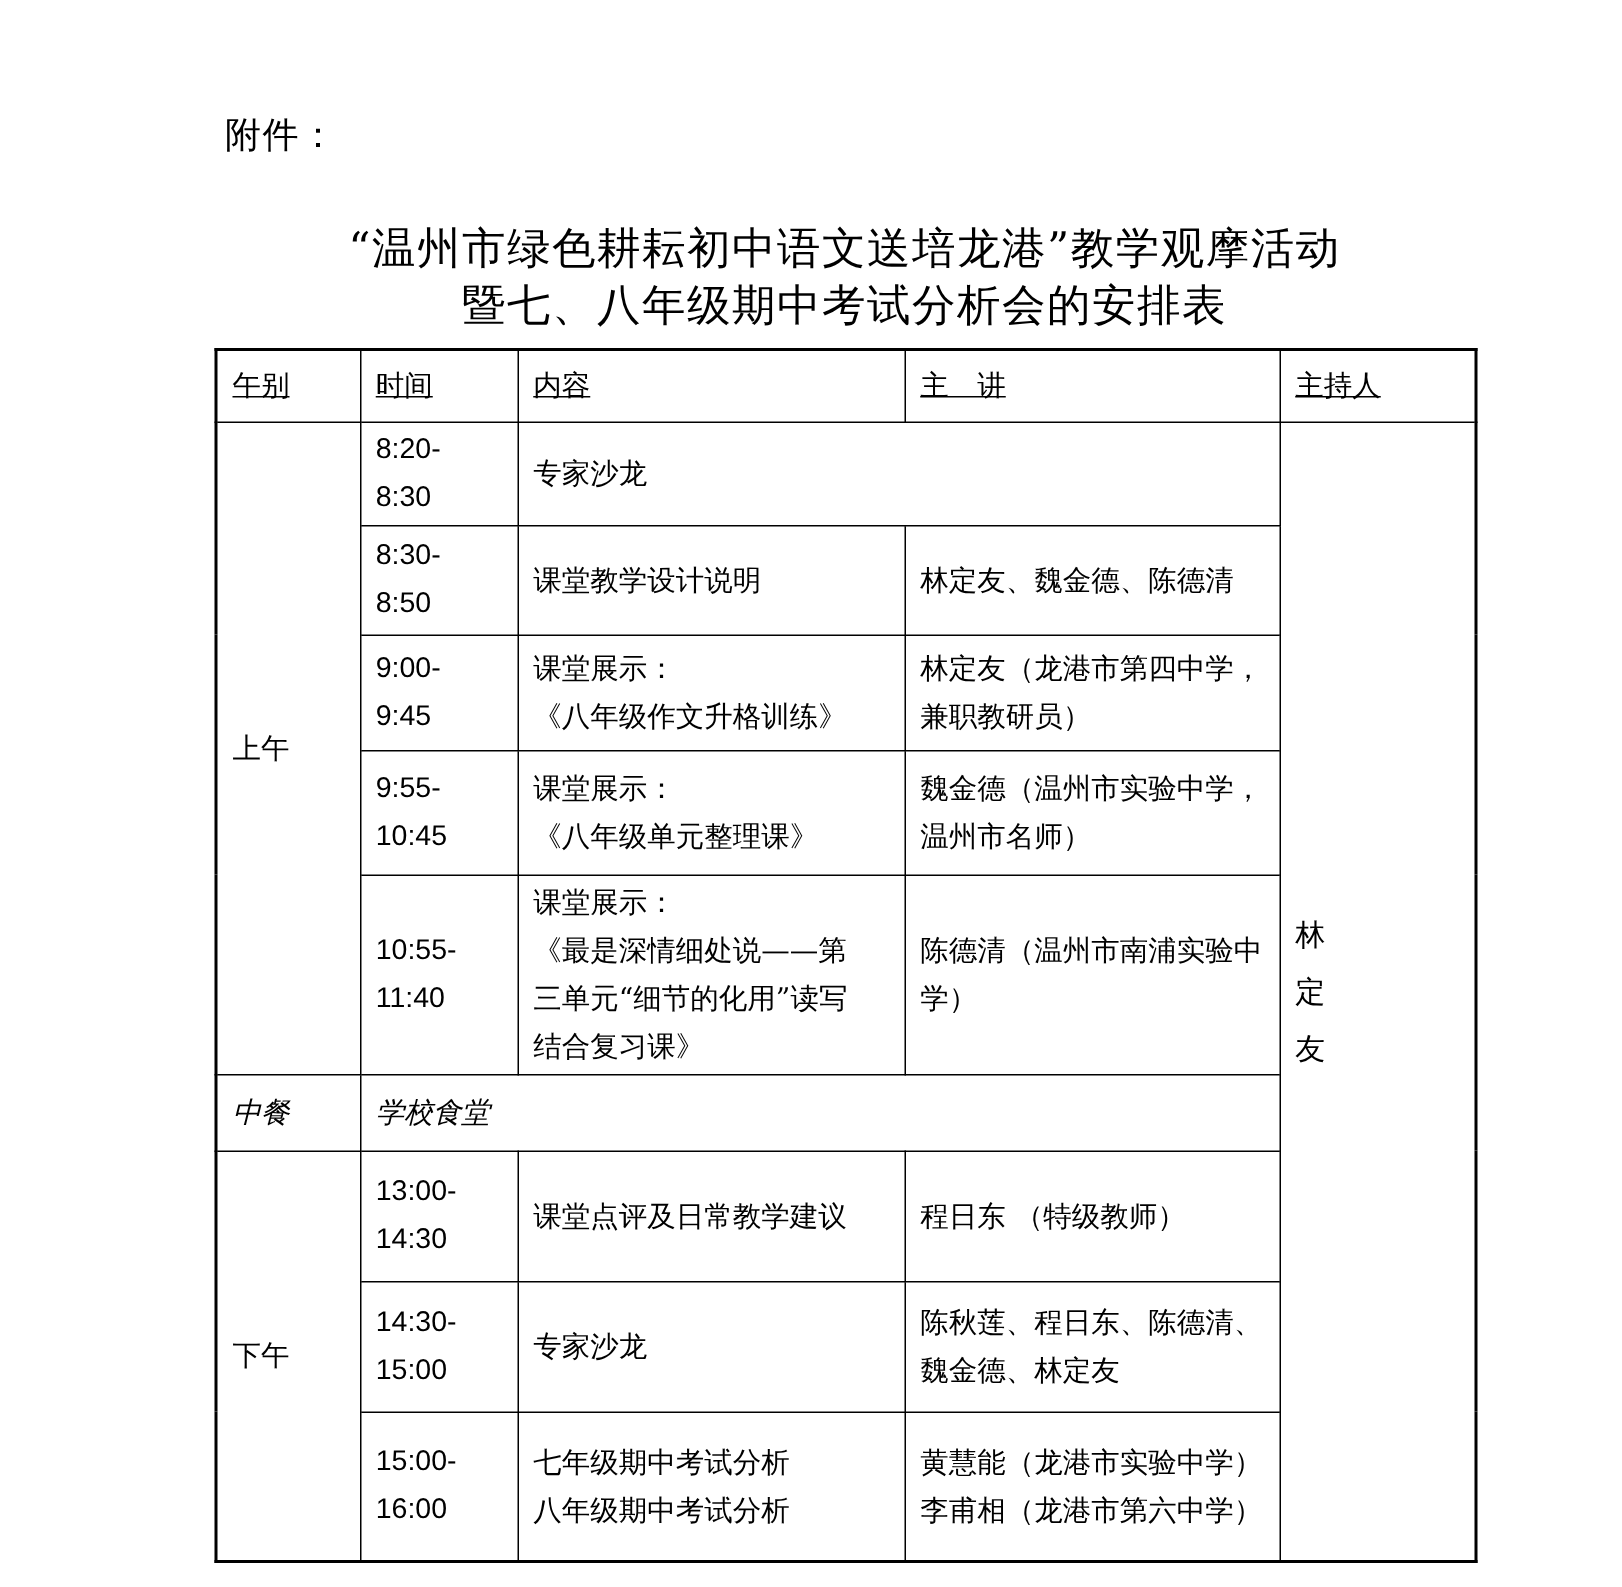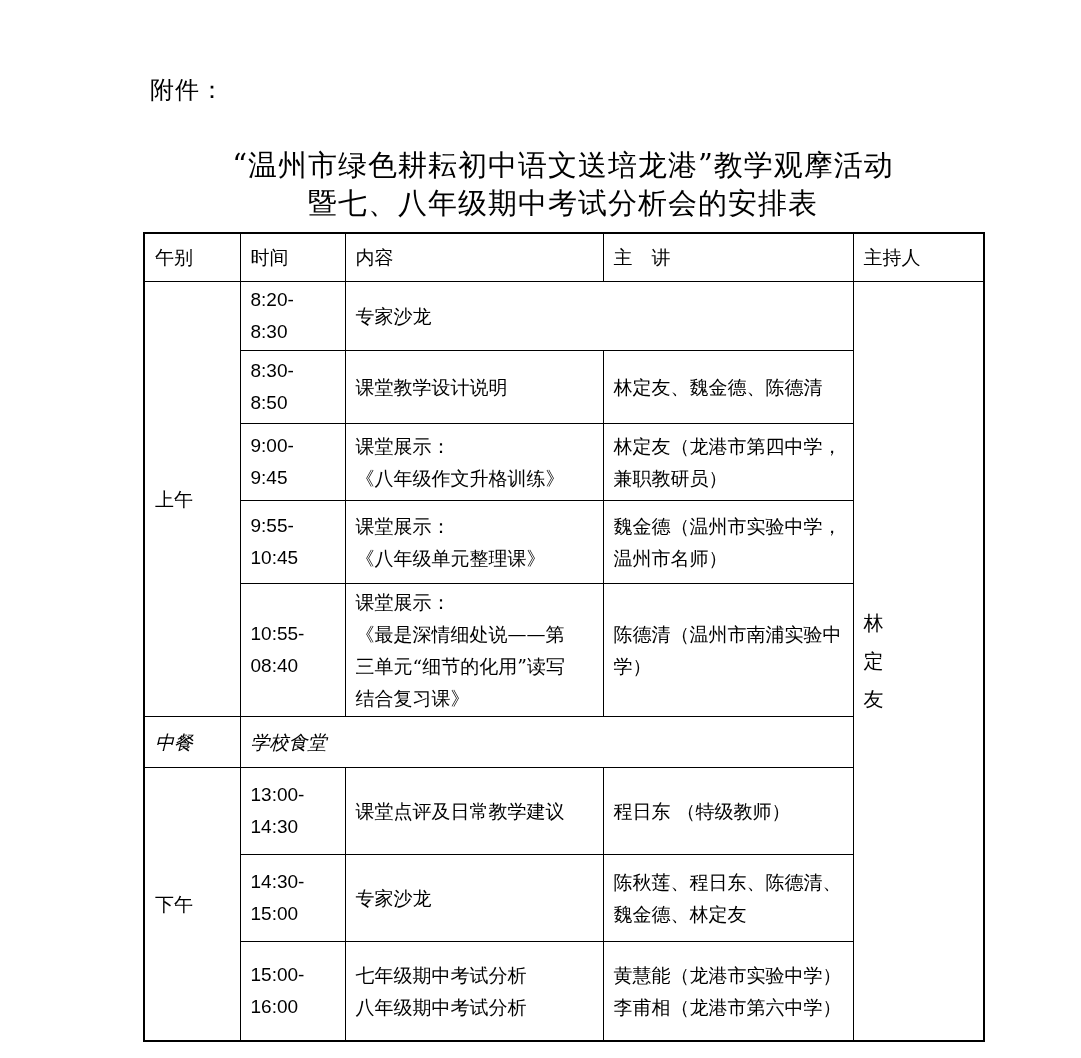--- a/index.html
+++ b/index.html
@@ -52,21 +52,21 @@
     white-space: pre-line;
     overflow: hidden;
   }
   td.time-col {
     font-family: Liberation Sans, sans-serif;
     font-size: 19px;
     line-height: 30px;
     letter-spacing: 0px;
   }
   tr.rh  td { line-height: 24px; }
-  tr.rh  { height: 48px; }
+  tr.rh  { height: 48px; text-decoration: underline; }
   tr.r1  { height: 57px; }
   tr.r2  { height: 73px; }
   tr.r3  { height: 77px; }
   tr.r4  { height: 83px; }
   tr.r5  { height: 120px; }
   tr.r6  { height: 51px; font-style: italic; }
   tr.r7  { height: 87px; }
   tr.r8  { height: 87px; }
   tr.r9  { height: 100px; margin-top: 28px; }
 
@@ -136,21 +136,21 @@
       <td class="time-col">9:55-
 10:45</td>
       <td>课堂展示：
 《八年级单元整理课》</td>
       <td>魏金德（温州市实验中学，
 温州市名师）</td>
     </tr>
 
     <tr class="r5">
       <td class="time-col">10:55-
-08:40</td>
+11:40</td>
       <td>课堂展示：
 《最是深情细处说——第
 三单元“细节的化用”读写
 结合复习课》</td>
       <td>陈德清（温州市南浦实验中
 学）</td>
     </tr>
 
     <tr class="r6">
       <td>中餐</td>

